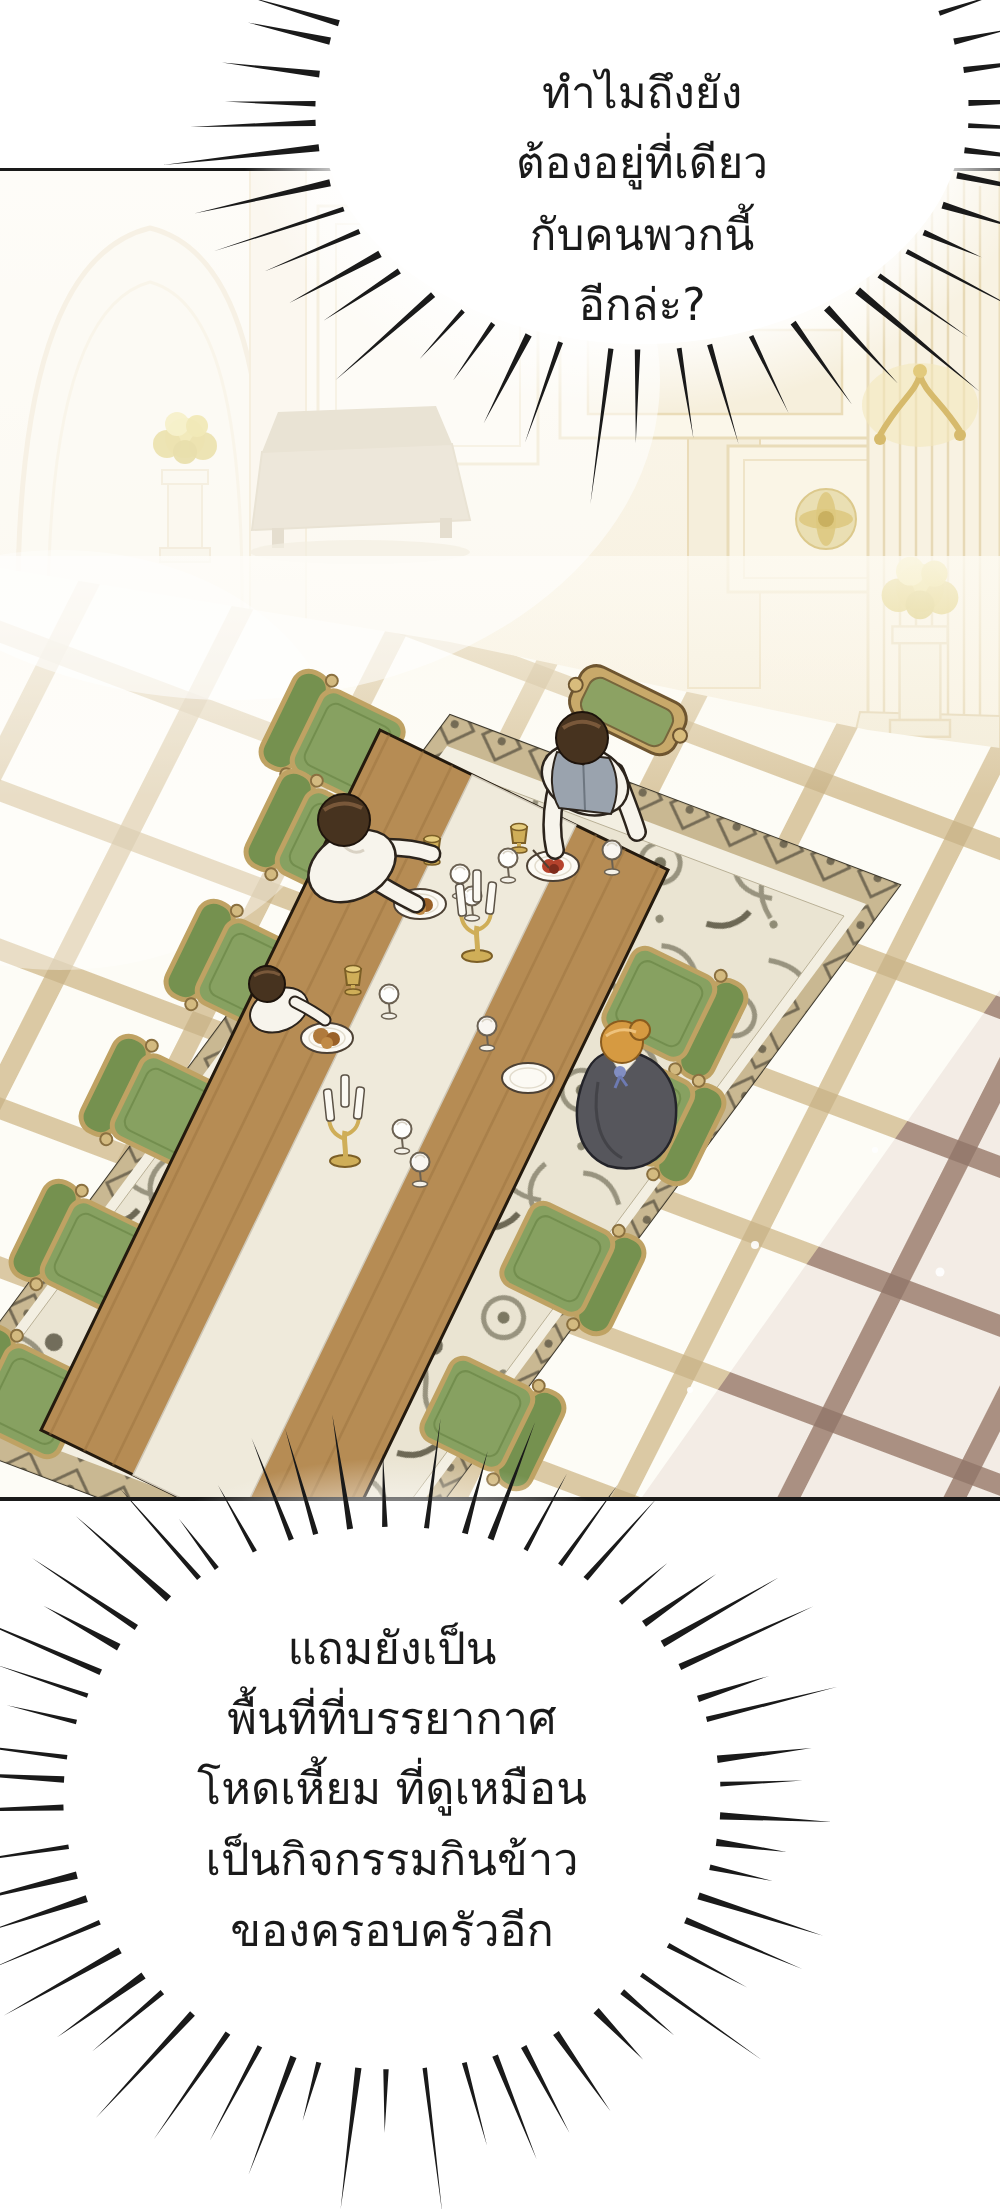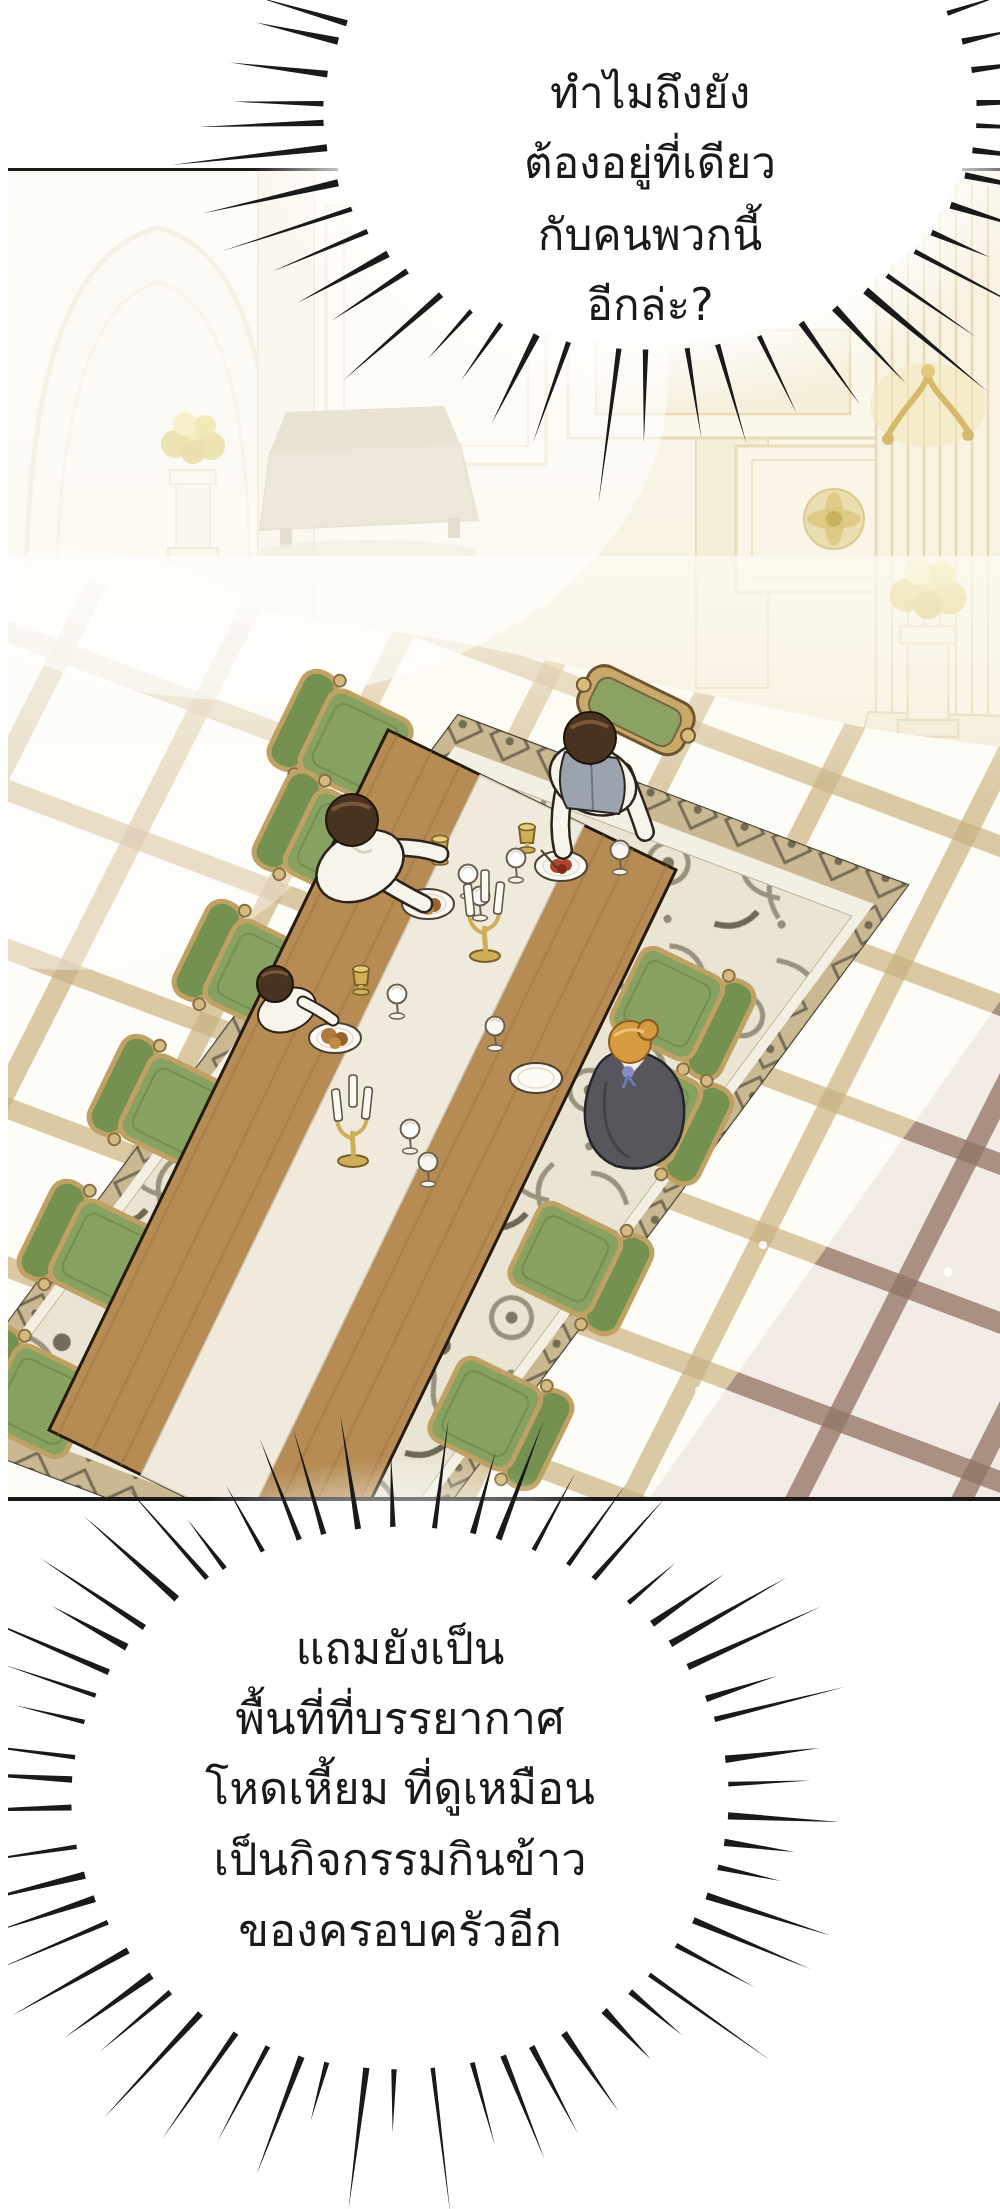--- a/index.html
+++ b/index.html
@@ -4,21 +4,21 @@
 <style>
   :root{
     --ink:#1a1a1a; --grout:#d7c49c; --grout-shadow:#a78d80; --floor-base:#fdfcf6;
     --wood:#b68c54; --runner:#efeadb; --chair-green:#87a161; --chair-green-dark:#75914f;
     --chair-frame:#bfa263; --carpet-border-bg:#c9b892; --carpet-field:#eae4d2;
     --hair-dark:#47331f; --hair-blonde:#d69a41; --vest:#9aa3ae; --dress:#56565c;
     --gold:#cfae58; --food-bread:#b07a3c; --food-red:#b5422c; --flower-yellow:#e0cf62;
   }
   html,body{margin:0;padding:0;background:#ffffff;}
   body{width:1000px;height:2209px;position:relative;font-family:"DejaVu Sans",sans-serif;overflow:hidden;}
-  #stage{position:absolute;inset:0;margin-left:8px;}
+  #stage{position:absolute;inset:0;}
   svg{display:block}
   .bubble-text{font-family:"DejaVu Sans",sans-serif;font-size:44px;fill:var(--ink);text-anchor:middle;}
   .bubble-text-sm{font-size:45px;}
   .ink{fill:var(--ink);}
 </style>
 </head>
 <body>
 
 <div id="stage">
 <svg id="art" width="1000" height="2209" viewBox="0 0 1000 2209">

